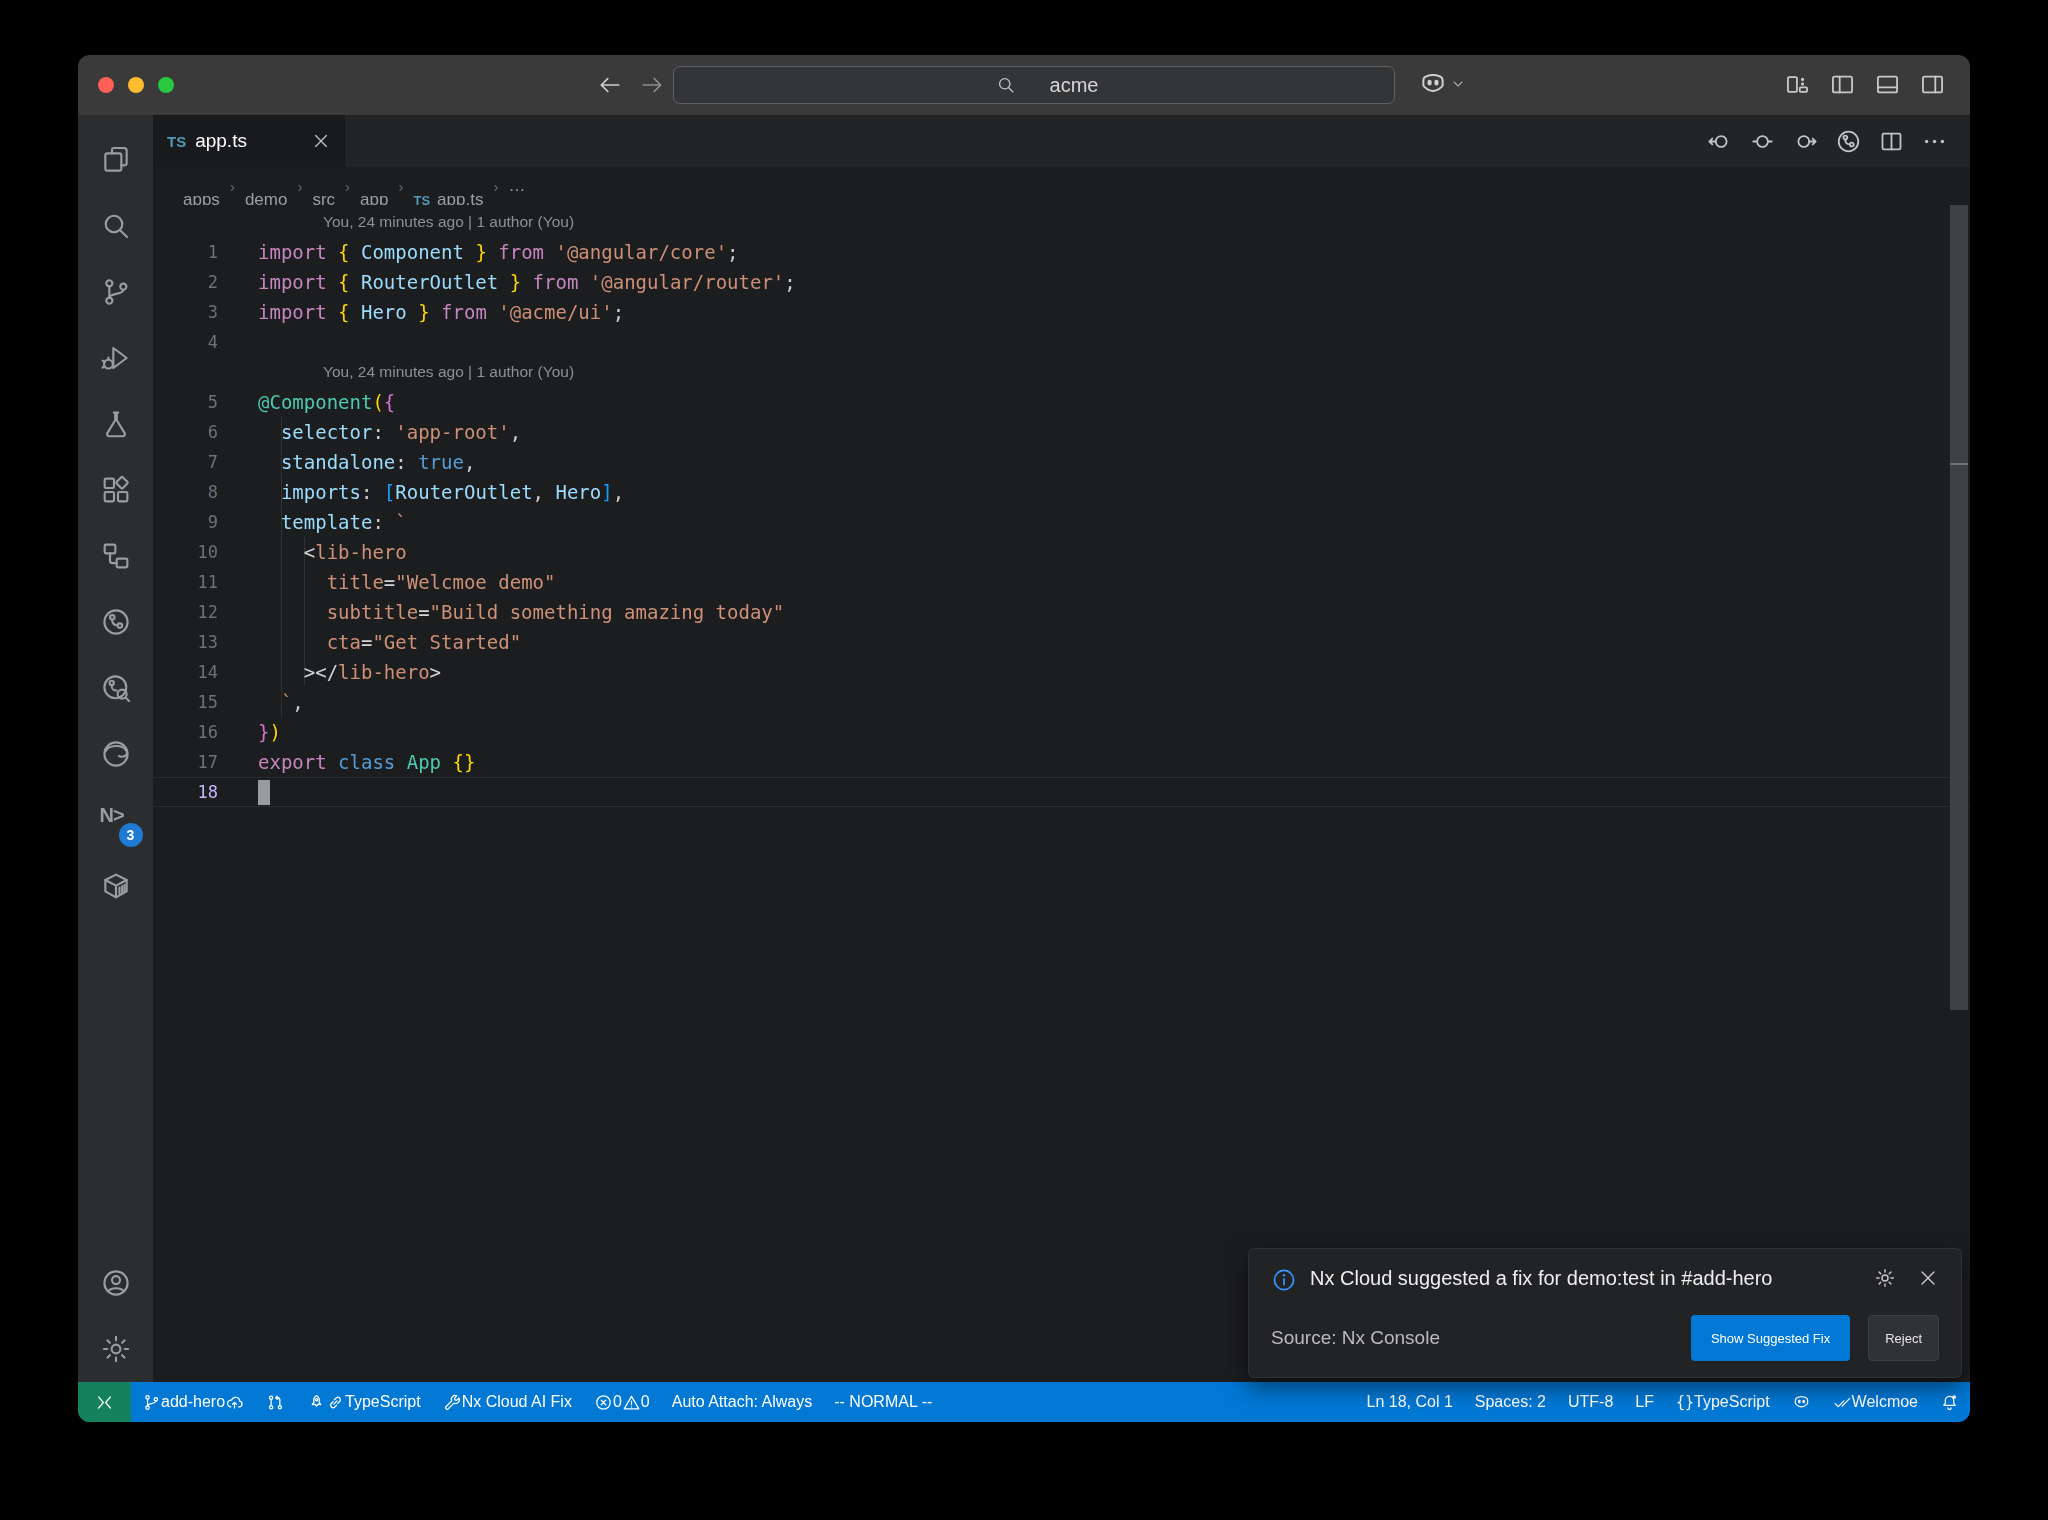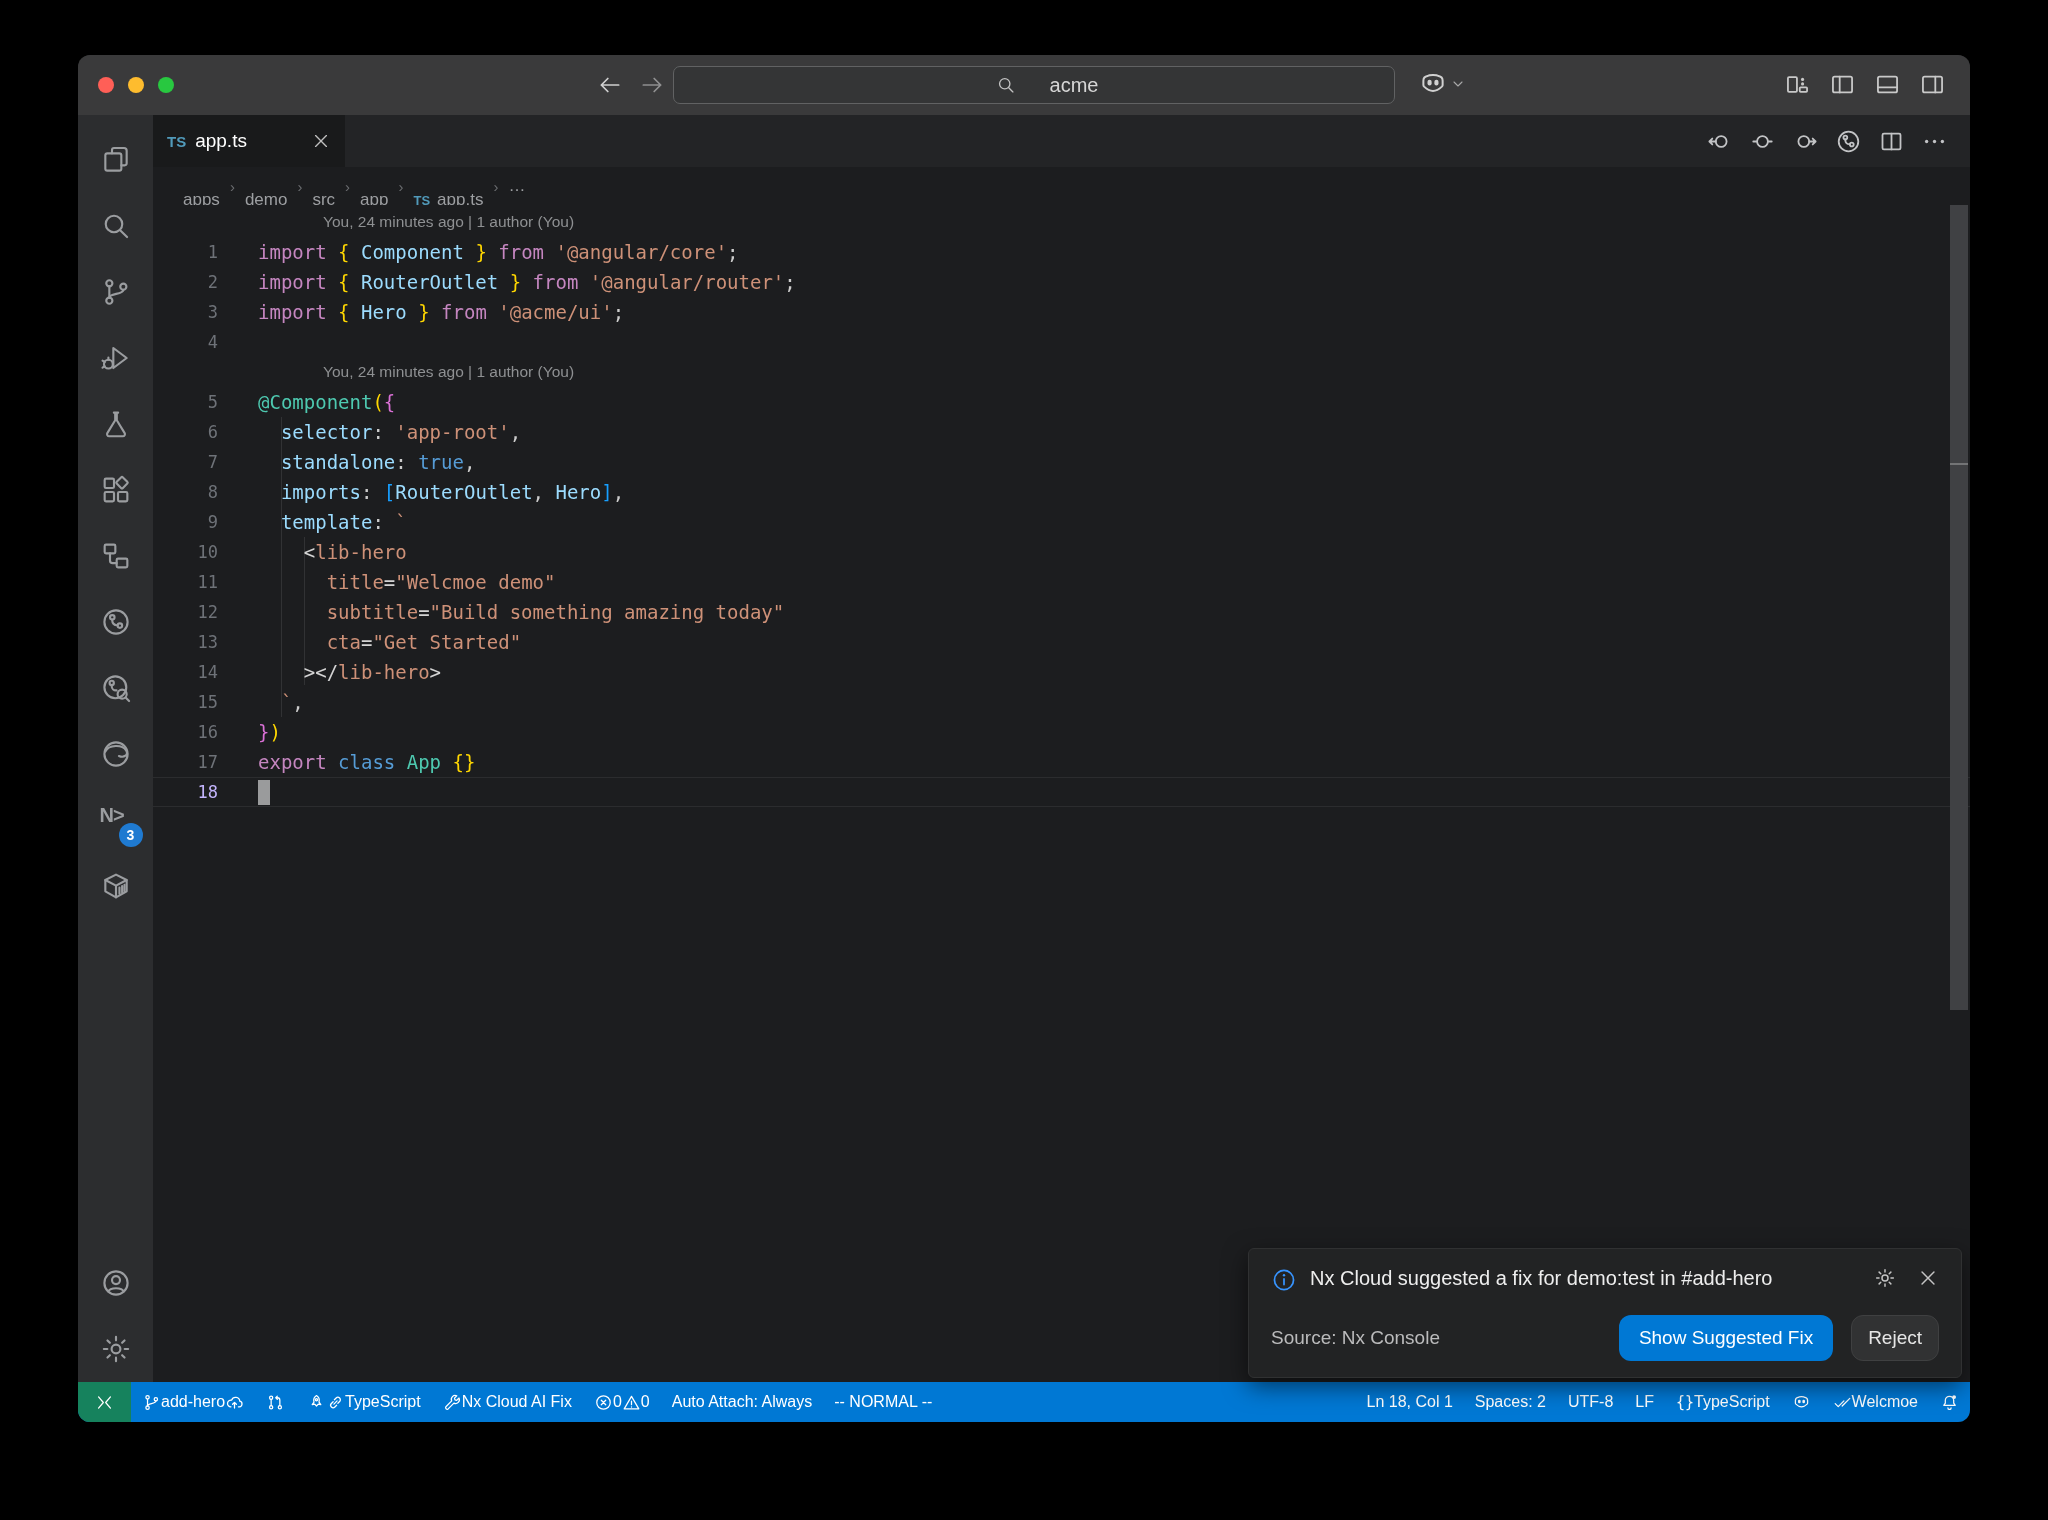--- a/index.html
+++ b/index.html
@@ -101,21 +101,21 @@
     display:flex; flex-direction:column; justify-content:space-between; }
   .toast-row1 { display:flex; gap:13px; }
   .toast-title { color:#eeeeee; font-size:20px; flex:1 1 auto; }
   .toast .info-ic { width:26px; height:26px; color:#3794ff; flex:0 0 auto; }
   .toast .info-ic svg{ width:26px; height:26px; }
   .toast .t-ic { width:22px; height:22px; color:#c4c4c4; flex:0 0 auto; cursor:pointer; }
   .toast .t-ic svg{ width:22px; height:22px; }
   .toast .t-ic.gear{ margin-right:8px; }
   .toast-row2 { display:flex; align-items:center; }
   .toast-source { color:#bbbbbc; font-size:19px; flex:1 1 auto; }
-  .btn { height:46px; border-radius:12px; font-size:19px; display:flex; align-items:center;
+  .btn { height:46px; border-radius:4px; font-size:13px; display:flex; align-items:center;
     justify-content:center; cursor:pointer; font-family:"Liberation Sans",sans-serif; }
   .btn.primary { background:#0078d4; color:#fff; padding:0 20px; margin-right:18px; }
   .btn.secondary { background:#313233; color:#e6e6e6; border:1px solid #3f4041; padding:0 16px; }
 </style>
 </head>
 <body>
 
 <div class="stage">
   <div class="window">
 

